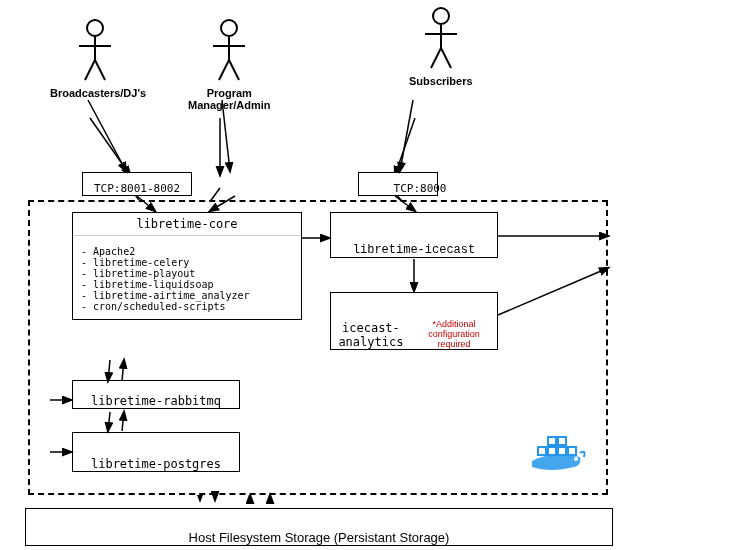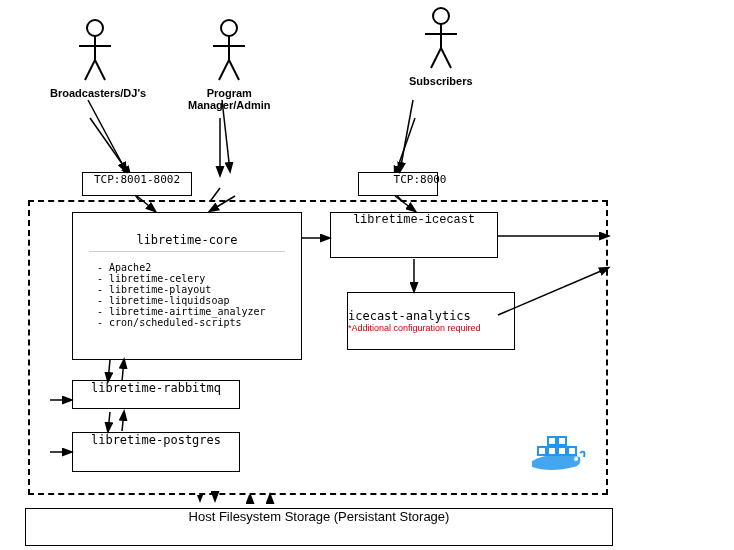--- a/index.html
+++ b/index.html
@@ -31,21 +31,21 @@
       font-weight: bold;
       margin-top: 4px;
       max-width: 90px;
     }
     
     .box {
       position: absolute;
       border: 1px solid #000;
       background: #fff;
       display: flex;
-      align-items: flex-start;
+      align-items: flex-end;
       justify-content: center;
       font-family: monospace;
       font-size: 12px;
       text-align: center;
     }
     .box-dashed {
       position: absolute;
       border: 2px dashed #000;
       background: #fff;
     }
@@ -184,39 +184,39 @@
         <rect x="28" y="8" width="8" height="8" fill="none" stroke="#2496ed" stroke-width="2"></rect>
         <rect x="38" y="18" width="8" height="8" fill="none" stroke="#2496ed" stroke-width="2"></rect>
 
         <path d="M2,32 Q20,22 50,28 Q52,36 44,38 Q20,44 2,38 Z" fill="#2496ed" opacity="0.85"></path>
         <circle cx="46" cy="30" r="2" fill="#fff"></circle>
         <path d="M50,24 Q56,20 54,28" fill="none" stroke="#2496ed" stroke-width="2"></path>
       </svg>
     </div>
   </div>
 
-  <div class="box" style="left:72px;top:212px;width:230px;height:148px;align-items:flex-start;padding:16px;">
+  <div class="box" style="left:72px;top:212px;width:230px;height:108px;align-items:flex-start;padding:0;">
     <div style="width:100%">
       <div class="inner-box-title" style="border-bottom:1px solid #ccc;padding:4px 0;">libretime-core</div>
       <div class="inner-box-content">
         - Apache2<br>
         - libretime-celery<br>
         - libretime-playout<br>
         - libretime-liquidsoap<br>
         - libretime-airtime_analyzer<br>
         - cron/scheduled-scripts
       </div>
     </div>
   </div>
 
   <div class="box" style="left:330px;top:212px;width:168px;height:46px;font-family:Liberation Mono, monospace;">
     <span>libretime-icecast</span>
   </div>
 
-  <div class="box" style="left:330px;top:292px;width:168px;height:58px;flex-direction:column;margin-left:17px;">
+  <div class="box" style="left:330px;top:292px;width:168px;height:58px;flex-direction:row;">
     <span>icecast-analytics</span>
     <span style="font-size:9px;color:#cc0000;font-family:Arial;">*Additional configuration required</span>
   </div>
 
   <div class="box" style="left:72px;top:380px;width:168px;height:29px;">
     <span>libretime-rabbitmq</span>
   </div>
 
   <div class="box" style="left:72px;top:432px;width:168px;height:40px;">
     <span>libretime-postgres</span>

